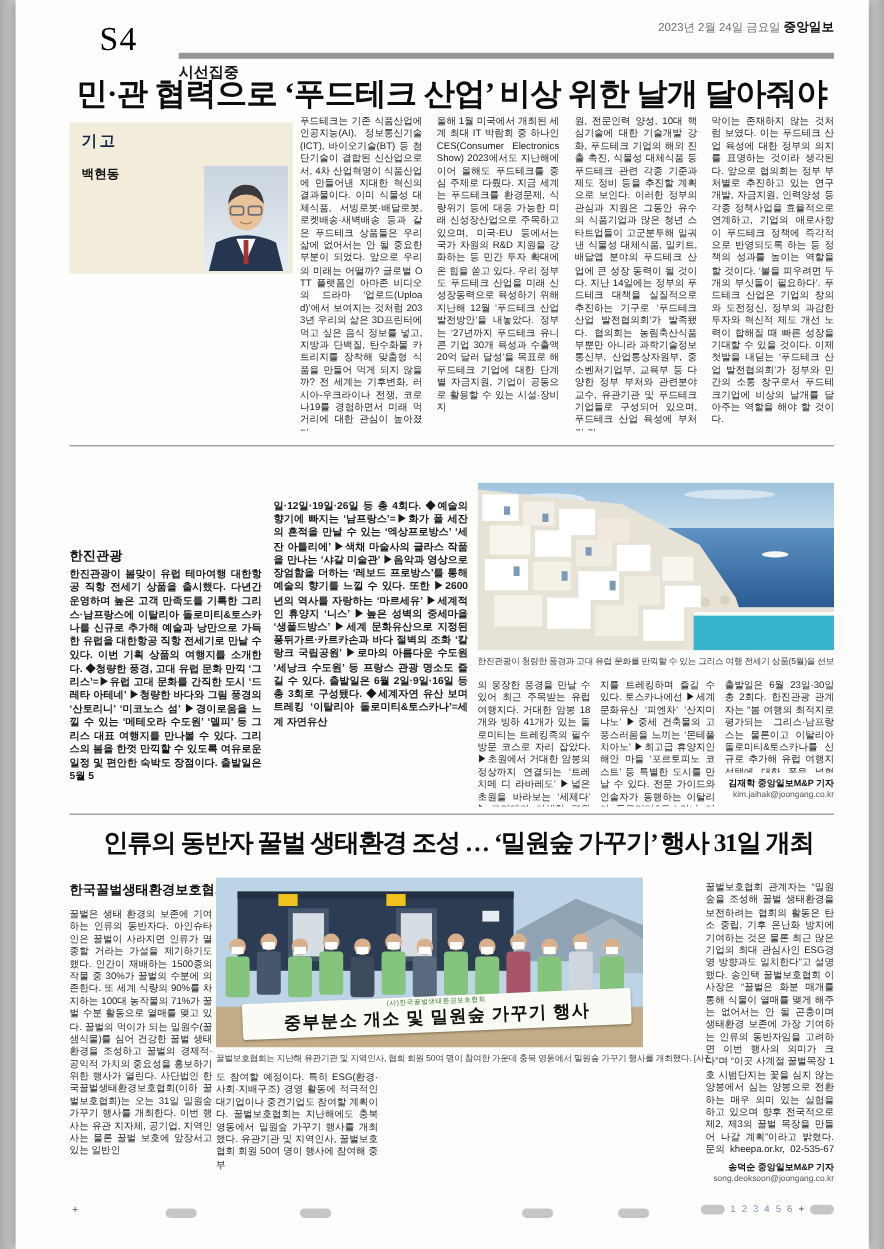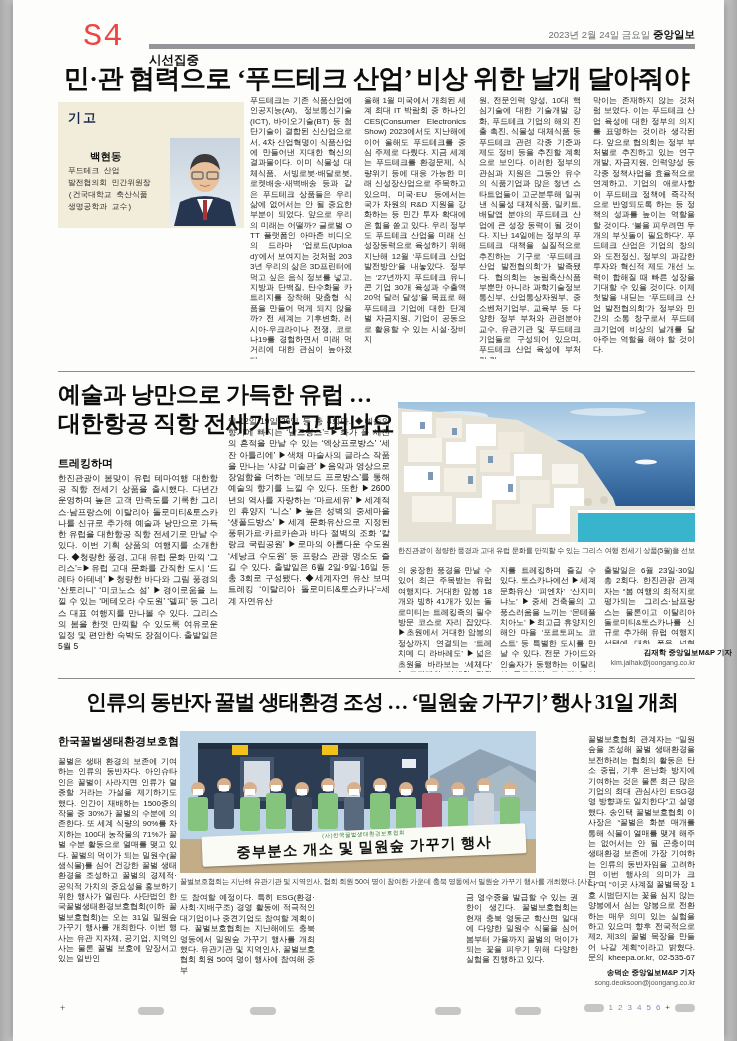--- a/index.html
+++ b/index.html
@@ -3,37 +3,37 @@
 <meta charset="utf-8">
 <style>
   html,body{margin:0;padding:0;}
   body{font-family:"Liberation Sans",sans-serif;background:#9e9e9e;}
   .stage{position:relative;width:737px;height:1041px;margin:0 auto;overflow:hidden;
          background:linear-gradient(90deg,#a9a9a9 0,#cfcfcf 12px,#e9e9e9 14px,#e9e9e9 723px,#cfcfcf 725px,#a9a9a9 737px);}
   .paper{position:absolute;left:13px;right:13px;top:0;bottom:0;background:#fdfdfc;
          box-shadow:0 0 9px rgba(0,0,0,.45);}
   .abs{position:absolute;}
   
-  .pageno{font-family:Liberation Mono, monospace;font-size:32px;color:#ef4444;letter-spacing:1px;}
+  .pageno{font-family:Liberation Serif, serif;font-size:28px;color:#000000;letter-spacing:1px;}
   .sect{font-size:12.5px;font-weight:bold;color:#111;}
   .mastbar{height:5px;background:#94969a;}
   .dateline{font-size:9.5px;color:#6e6f71;}
   .dateline b{color:#111;font-size:10.5px;}
   
   .hl1{font-family:"Liberation Serif","DejaVu Serif",serif;font-weight:bold;font-size:26px;line-height:1.15;
        letter-spacing:-0.5px;color:#0d0d0d;text-align:center;}
   .hl2{font-family:"Liberation Serif","DejaVu Serif",serif;font-weight:bold;font-size:23px;line-height:1.28;
        letter-spacing:-0.5px;color:#0d0d0d;}
   .hl3{font-family:"Liberation Serif","DejaVu Serif",serif;font-weight:bold;font-size:21px;line-height:1.2;
        letter-spacing:-1px;color:#0d0d0d;white-space:nowrap;overflow:hidden;text-align:right;}
   .byline{font-size:11px;font-weight:bold;color:#111;}
   
   .col{font-size:8px;line-height:1.3;text-align:justify;word-break:break-all;
        overflow:hidden;color:#1a1a1a;}
-  .col2x{font-size:8.5px;line-height:1.32;}
+  .col2x{font-size:8.5px;line-height:1.32;font-weight:bold;}
   .caption{font-size:7.2px;color:#3a3a3a;white-space:nowrap;overflow:hidden;letter-spacing:-0.2px;}
   .reporter{font-size:7.5px;font-weight:bold;color:#111;text-align:right;}
   .remail{font-size:7px;color:#555;text-align:right;font-weight:normal;}
   
   .kicker{background:#f2edda;font-family:Liberation Mono, monospace;}
   .kicker-label{font-size:13px;font-weight:bold;color:#15284b;letter-spacing:2px;}
   .kname{font-size:10.5px;font-weight:bold;color:#111;}
   .ktitle{font-size:7.8px;line-height:1.55;color:#2c2c2c;white-space:pre-line;}
   .divider{border-top:1px solid #8c8c8c;}
   
@@ -54,34 +54,30 @@
 </style>
 </head>
 <body>
 
 <div class="stage">
   <div class="paper">
 
     <div class="abs pageno" style="left:70px;top:18px;">S4</div>
     <div class="abs sect" style="left:136px;top:40px;margin-top:12px;">시선집중</div>
     <div class="abs mastbar" style="left:136px;right:29px;top:44px;"></div>
-    <div class="abs dateline" style="right:29px;top:28px;text-align:center;">
+    <div class="abs dateline" style="right:29px;top:16px;text-align:center;">
       <span>2023년 2월 24일 금요일</span>
       <b>중앙일보</b>
     </div>
 
     <div class="abs hl1" style="left:45px;right:29px;top:64px;">민·관 협력으로 ‘푸드테크 산업’ 비상 위한 날개 달아줘야</div>
 
     <div class="abs kicker" style="left:45px;top:102px;width:186px;height:126px;">
       <div class="abs kicker-label" style="left:10px;top:7px;">기고</div>
-      <div class="abs kname" style="left:10px;top:48px;margin-left:22px;">백현동</div>
-      <div class="abs ktitle" style="left:10px;top:63px;width:105px;">푸드테크 산업
-발전협의회 민간위원장
-(건국대학교 축산식품
-생명공학과 교수)</div>
+      <div class="abs kname" style="left:10px;top:36px;">백현동</div>
       <div class="abs photo" style="right:4px;bottom:2px;width:70px;height:88px;">
         <svg width="70" height="88" viewBox="0 0 70 88">
           <defs>
               <linearGradient id="pg" x1="0" y1="0" x2="0" y2="1">
             <stop offset="0" stop-color="#c9d4df"></stop>
                 <stop offset="1" stop-color="#e7edf2"></stop>
               </linearGradient>
             </defs>
           <rect width="70" height="88" fill="url(#pg)"></rect>
           <path d="M4,88 L10,64 Q35,52 60,64 L66,88 Z" fill="#263550"></path>
@@ -96,25 +92,21 @@
       </div>
     </div>
 
     <div class="abs col" style="left:237px;top:96px;width:102px;height:263px;">푸드테크는 기존 식품산업에 인공지능(AI), 정보통신기술(ICT), 바이오기술(BT) 등 첨단기술이 결합된 신산업으로서, 4차 산업혁명이 식품산업에 만들어낸 지대한 혁신의 결과물이다. 이미 식물성 대체식품, 서빙로봇·배달로봇, 로켓배송·새벽배송 등과 같은 푸드테크 상품들은 우리 삶에 없어서는 안 될 중요한 부분이 되었다. 앞으로 우리의 미래는 어떨까? 글로벌 OTT 플랫폼인 아마존 비디오의 드라마 ‘업로드(Upload)’에서 보여지는 것처럼 2033년 우리의 삶은 3D프린터에 먹고 싶은 음식 정보를 넣고, 지방과 단백질, 탄수화물 카트리지를 장착해 맞춤형 식품을 만들어 먹게 되지 않을까? 전 세계는 기후변화, 러시아-우크라이나 전쟁, 코로나19를 경험하면서 미래 먹거리에 대한 관심이 높아졌다.</div>
     <div class="abs col" style="left:351px;top:96px;width:102px;height:263px;">올해 1월 미국에서 개최된 세계 최대 IT 박람회 중 하나인 CES(Consumer Electronics Show) 2023에서도 지난해에 이어 올해도 푸드테크를 중심 주제로 다뤘다. 지금 세계는 푸드테크를 환경문제, 식량위기 등에 대응 가능한 미래 신성장산업으로 주목하고 있으며, 미국·EU 등에서는 국가 차원의 R&amp;D 지원을 강화하는 등 민간 투자 확대에 온 힘을 쏟고 있다. 우리 정부도 푸드테크 산업을 미래 신성장동력으로 육성하기 위해 지난해 12월 ‘푸드테크 산업 발전방안’을 내놓았다. 정부는 ‘27년까지 푸드테크 유니콘 기업 30개 육성과 수출액 20억 달러 달성’을 목표로 해 푸드테크 기업에 대한 단계별 자금지원, 기업이 공동으로 활용할 수 있는 시설·장비 지</div>
     <div class="abs col" style="left:466px;top:96px;width:102px;height:263px;">원, 전문인력 양성, 10대 핵심기술에 대한 기술개발 강화, 푸드테크 기업의 해외 진출 촉진, 식물성 대체식품 등 푸드테크 관련 각종 기준과 제도 정비 등을 추진할 계획으로 보인다. 이러한 정부의 관심과 지원은 그동안 유수의 식품기업과 많은 청년 스타트업들이 고군분투해 일궈낸 식물성 대체식품, 밀키트, 배달앱 분야의 푸드테크 산업에 큰 성장 동력이 될 것이다. 지난 14일에는 정부의 푸드테크 대책을 실질적으로 추진하는 기구로 ‘푸드테크 산업 발전협의회’가 발족됐다. 협의회는 농림축산식품부뿐만 아니라 과학기술정보통신부, 산업통상자원부, 중소벤처기업부, 교육부 등 다양한 정부 부처와 관련분야 교수, 유관기관 및 푸드테크 기업들로 구성되어 있으며, 푸드테크 산업 육성에 부처 간 칸</div>
     <div class="abs col" style="left:580px;top:96px;width:102px;height:263px;">막이는 존재하지 않는 것처럼 보였다. 이는 푸드테크 산업 육성에 대한 정부의 의지를 표명하는 것이라 생각된다. 앞으로 협의회는 정부 부처별로 추진하고 있는 연구개발, 자금지원, 인력양성 등 각종 정책사업을 효율적으로 연계하고, 기업의 애로사항이 푸드테크 정책에 즉각적으로 반영되도록 하는 등 정책의 성과를 높이는 역할을 할 것이다. ‘불을 피우려면 두 개의 부싯돌이 필요하다’. 푸드테크 산업은 기업의 창의와 도전정신, 정부의 과감한 투자와 혁신적 제도 개선 노력이 합해질 때 빠른 성장을 기대할 수 있을 것이다. 이제 첫발을 내딛는 ‘푸드테크 산업 발전협의회’가 정부와 민간의 소통 창구로서 푸드테크기업에 비상의 날개를 달아주는 역할을 해야 할 것이다.</div>
 
     <div class="abs divider" style="left:45px;right:29px;top:371px;"></div>
 
-    <div class="abs hl2" style="left:45px;top:380px;width:345px;">
-      <div>예술과 낭만으로 가득한 유럽 …</div>
-      <div>대한항공 직항 전세기 타고 떠나요</div>
-    </div>
-    <div class="abs byline" style="left:45px;top:456px;">트레킹하며</div>
+    <div class="abs byline" style="left:45px;top:456px;">한진관광</div>
 
     <div class="abs photo" style="left:385px;top:402px;width:297px;height:140px;">
       <svg width="297" height="140" viewBox="0 0 297 140">
         <defs>
           <linearGradient id="sky" x1="0" y1="0" x2="0" y2="1">
             <stop offset="0" stop-color="#9ec2de"></stop>
               <stop offset="1" stop-color="#dcebf4"></stop>
             </linearGradient>
           <linearGradient id="sea" x1="0" y1="0" x2="0" y2="1">
             <stop offset="0" stop-color="#5e93c4"></stop>
@@ -158,21 +150,21 @@
           <circle cx="206" cy="98" r="4" fill="#d8d2c2"></circle>
       </svg>
     </div>
     <div class="abs caption" style="left:385px;top:546px;width:297px;">한진관광이 청량한 풍경과 고대 유럽 문화를 만끽할 수 있는 그리스 여행 전세기 상품(5월)을 선보였다. 사진은 그리스 산토리니.  [사진 한진관광]</div>
 
     <div class="abs col col2x" style="left:45px;top:473px;width:160px;height:199px;">한진관광이 봄맞이 유럽 테마여행 대한항공 직항 전세기 상품을 출시했다. 다년간 운영하며 높은 고객 만족도를 기록한 그리스·남프랑스에 이탈리아 돌로미티&amp;토스카나를 신규로 추가해 예술과 낭만으로 가득한 유럽을 대한항공 직항 전세기로 만날 수 있다. 이번 기획 상품의 여행지를 소개한다. ◆청량한 풍경, 고대 유럽 문화 만끽 ‘그리스’=▶유럽 고대 문화를 간직한 도시 ‘드레타 아테네’ ▶청량한 바다와 그림 풍경의 ‘산토리니’ ‘미코노스 섬’ ▶경이로움을 느낄 수 있는 ‘메테오라 수도원’ ‘델피’ 등 그리스 대표 여행지를 만나볼 수 있다. 그리스의 봄을 한껏 만끽할 수 있도록 여유로운 일정 및 편안한 숙박도 장점이다. 출발일은 5월 5</div>
     <div class="abs col col2x" style="left:215px;top:416px;width:162px;height:256px;">일·12일·19일·26일 등 총 4회다. ◆예술의 향기에 빠지는 ‘남프랑스’=▶화가 폴 세잔의 흔적을 만날 수 있는 ‘엑상프로방스’ ‘세잔 아틀리에’ ▶색채 마술사의 글라스 작품을 만나는 ‘샤갈 미술관’ ▶음악과 영상으로 장엄함을 더하는 ‘레보드 프로방스’를 통해 예술의 향기를 느낄 수 있다. 또한 ▶2600년의 역사를 자랑하는 ‘마르세유’ ▶세계적인 휴양지 ‘니스’ ▶높은 성벽의 중세마을 ‘생폴드방스’ ▶세계 문화유산으로 지정된 퐁뒤가르·카르카손과 바다 절벽의 조화 ‘칼랑크 국립공원’ ▶로마의 아름다운 수도원 ‘세낭크 수도원’ 등 프랑스 관광 명소도 즐길 수 있다. 출발일은 6월 2일·9일·16일 등 총 3회로 구성됐다. ◆세계자연 유산 보며 트레킹 ‘이탈리아 돌로미티&amp;토스카나’=세계 자연유산</div>
     <div class="abs col" style="left:385px;top:566px;width:94px;height:106px;">의 웅장한 풍경을 만날 수 있어 최근 주목받는 유럽 여행지다. 거대한 암봉 18개와 빙하 41개가 있는 돌로미티는 트레킹족의 필수 방문 코스로 자리 잡았다. ▶초원에서 거대한 암봉의 정상까지 연결되는 ‘트레치메 디 라바레도’ ▶넓은 초원을 바라보는 ‘세체다’ ▶고지대의 야생화 평원 ‘알페 디 시우시’ 등</div>
     <div class="abs col" style="left:487px;top:566px;width:96px;height:106px;">지를 트레킹하며 즐길 수 있다. 토스카나에선 ▶세계 문화유산 ‘피엔차’ ‘산지미냐노’ ▶중세 건축물의 고풍스러움을 느끼는 ‘몬테풀치아노’ ▶최고급 휴양지인 해안 마을 ‘포르토피노 코스트’ 등 특별한 도시를 만날 수 있다. 전문 가이드와 인솔자가 동행하는 이탈리아 돌로미티&amp;토스카나 여행</div>
     <div class="abs col" style="left:591px;top:566px;width:91px;height:78px;">출발일은 6월 23일·30일 총 2회다. 한진관광 관계자는 “봄 여행의 최적지로 평가되는 그리스·남프랑스는 물론이고 이탈리아 돌로미티&amp;토스카나를 신규로 추가해 유럽 여행지 선택에 대한 폭을 넓혔다”고 전했다.</div>
-    <div class="abs reporter" style="left:560px;top:648px;width:122px;margin-left:37px;">김재학 중앙일보M&amp;P 기자</div>
+    <div class="abs reporter" style="left:560px;top:648px;width:122px;">김재학 중앙일보M&amp;P 기자</div>
     <div class="abs remail" style="left:560px;top:659px;width:122px;">kim.jaihak@joongang.co.kr</div>
 
     <div class="abs divider" style="left:45px;right:29px;top:678px;"></div>
 
     <div class="abs hl3" style="left:45px;top:690px;width:620px;">인류의 동반자 꿀벌 생태환경 조성 … ‘밀원숲 가꾸기’ 행사 31일 개최</div>
     <div class="abs byline" style="left:45px;top:734px;">한국꿀벌생태환경보호협회</div>
 
     <div class="abs col" style="left:45px;top:757px;width:119px;height:246px;">꿀벌은 생태 환경의 보존에 기여하는 인류의 동반자다. 아인슈타인은 꿀벌이 사라지면 인류가 멸종할 거라는 가설을 제기하기도 했다. 인간이 재배하는 1500종의 작물 중 30%가 꿀벌의 수분에 의존한다. 또 세계 식량의 90%를 차지하는 100대 농작물의 71%가 꿀벌 수분 활동으로 열매를 맺고 있다. 꿀벌의 먹이가 되는 밀원수(꿀샘식물)를 심어 건강한 꿀벌 생태환경을 조성하고 꿀벌의 경제적·공익적 가치의 중요성을 홍보하기 위한 행사가 열린다. 사단법인 한국꿀벌생태환경보호협회(이하 꿀벌보호협회)는 오는 31일 밀원숲 가꾸기 행사를 개최한다. 이번 행사는 유관 지자체, 공기업, 지역인사는 물론 꿀벌 보호에 앞장서고 있는 일반인</div>
 
     <div class="abs photo" style="left:167px;top:731px;width:356px;height:142px;">
@@ -233,21 +225,20 @@
         </g>
       </svg>
       <div class="bee-banner">
         <div class="org">(사)한국꿀벌생태환경보호협회</div>
         <div class="main">중부분소 개소 및 밀원숲 가꾸기 행사</div>
       </div>
     </div>
     <div class="abs caption" style="left:167px;top:877px;width:412px;">꿀벌보호협회는 지난해 유관기관 및 지역인사, 협회 회원 50여 명이 참여한 가운데 충북 영동에서 밀원숲 가꾸기 행사를 개최했다.  [사진 꿀벌보호협회]</div>
 
     <div class="abs col" style="left:167px;top:893px;width:135px;height:112px;">도 참여할 예정이다. 특히 ESG(환경·사회·지배구조) 경영 활동에 적극적인 대기업이나 중견기업도 참여할 계획이다. 꿀벌보호협회는 지난해에도 충북 영동에서 밀원숲 가꾸기 행사를 개최했다. 유관기관 및 지역인사, 꿀벌보호협회 회원 50여 명이 행사에 참여해 중부</div>
-    <div class="abs col" style="left:453px;top:893px;width:112px;height:112px;">금 영수증을 발급할 수 있는 권한이 생긴다. 꿀벌보호협회는 현재 충북 영동군 학산면 일대에 다양한 밀원수 식물을 심어 봄부터 가을까지 꿀벌의 먹이가 되는 꽃을 피우기 위해 다양한 실험을 진행하고 있다.</div>
     <div class="abs col" style="left:575px;top:735px;width:107px;height:230px;">꿀벌보호협회 관계자는 “밀원숲을 조성해 꿀벌 생태환경을 보전하려는 협회의 활동은 탄소 중립, 기후 온난화 방지에 기여하는 것은 물론 최근 많은 기업의 최대 관심사인 ESG경영 방향과도 일치한다”고 설명했다. 송인택 꿀벌보호협회 이사장은 “꿀벌은 화분 매개를 통해 식물이 열매를 맺게 해주는 없어서는 안 될 곤충이며 생태환경 보존에 가장 기여하는 인류의 동반자임을 고려하면 이번 행사의 의미가 크다”며 “이곳 사계절 꿀벌목장 1호 시범단지는 꽃을 심지 않는 양봉에서 심는 양봉으로 전환하는 매우 의미 있는 실험을 하고 있으며 향후 전국적으로 제2, 제3의 꿀벌 목장을 만들어 나갈 계획”이라고 밝혔다. 문의 kheepa.or.kr, 02-535-6787.</div>
     <div class="abs reporter" style="left:560px;top:968px;width:122px;">송덕순 중앙일보M&amp;P 기자</div>
     <div class="abs remail" style="left:560px;top:979px;width:122px;">song.deoksoon@joongang.co.kr</div>
 
     <div class="abs corner" style="left:47px;top:1003px;">+</div>
     <div class="oval" style="left:125px;top:1007px;"></div>
     <div class="oval" style="left:237px;top:1007px;"></div>
     <div class="oval" style="left:422px;top:1007px;"></div>
     <div class="oval" style="left:502px;top:1007px;"></div>
     <div class="abs pgrow" style="right:29px;top:1003px;">

